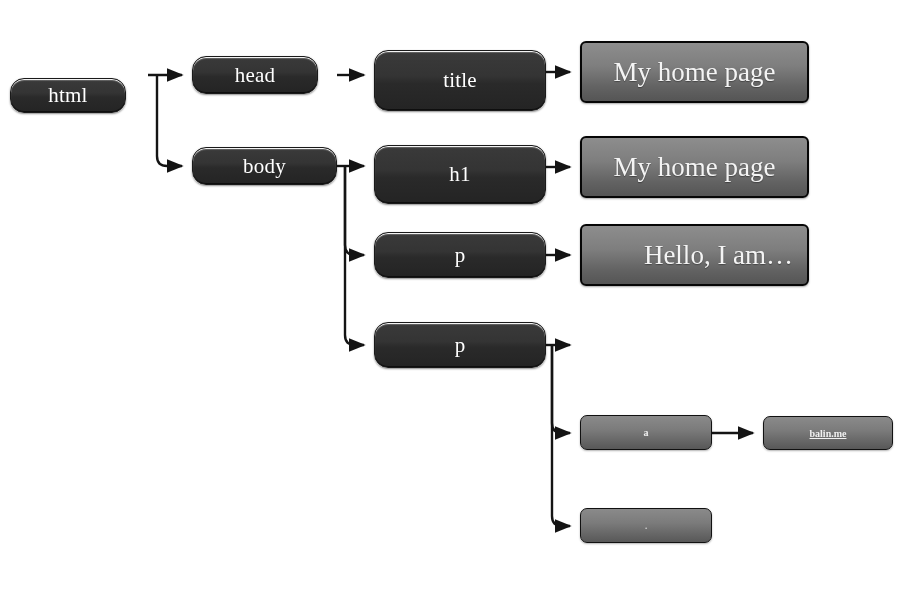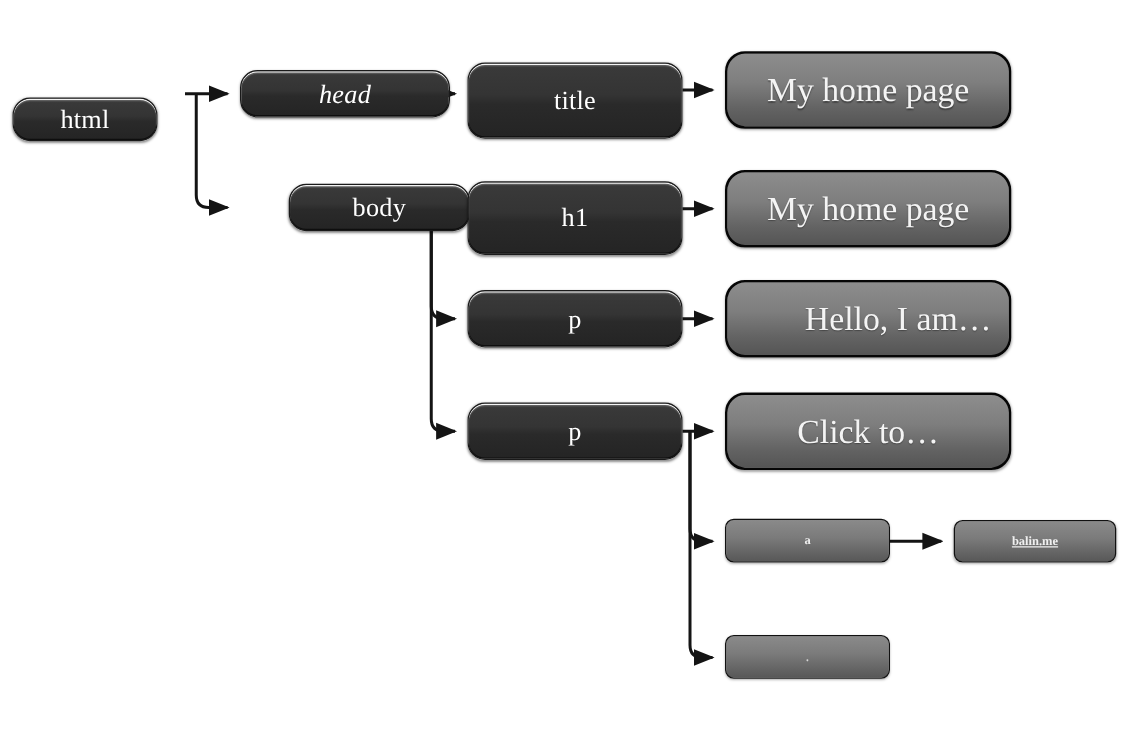--- a/index.html
+++ b/index.html
@@ -48,21 +48,21 @@
       inset 0 1px 0 rgba(255,255,255,0.92),
       inset 0 2px 1px rgba(255,255,255,0.22),
       inset 0 -1px 0 rgba(0,0,0,0.6),
       0 1px 2px rgba(0,0,0,0.45);
     font-size: 21px;
     letter-spacing: 0.2px;
   }
   
   .node.textnode {
     background: linear-gradient(to bottom, #8d8d8d 0%, #7e7e7e 40%, #636363 75%, #555555 100%);
-    border-radius: 16px;
+    border-radius: 6px;
     border: 2px solid #060606;
     box-shadow: 0 1px 2px rgba(0,0,0,0.35);
     font-size: 27px;
     color: #f4f4f4;
     text-shadow: 0 1px 1px rgba(0,0,0,0.35);
   }
   
   .node.small {
     background: linear-gradient(to bottom, #8a8a8a 0%, #7b7b7b 42%, #656565 78%, #585858 100%);
     border-radius: 7px;
@@ -108,25 +108,25 @@
       <path d="M 552 345 L 552 516 Q 552 526 562 526 L 570 526" marker-end="url(#arrow)"></path>
 
       <path d="M 712 433 L 753 433" marker-end="url(#arrow)"></path>
     </g>
   </svg>
 
   <div class="node element" style="left:10px; top:58px; width:116px; height:35px;margin-top:20px;">
     <span>html</span>
   </div>
 
-  <div class="node element" style="left:192px; top:56px; width:168px; height:38px;font-style:italic;">
+  <div class="node element" style="left:192px; top:56px; width:126px; height:38px;">
     <span>head</span>
   </div>
 
-  <div class="node element" style="left:192px; top:147px; width:145px; height:38px;margin-left:39px;">
+  <div class="node element" style="left:192px; top:147px; width:145px; height:38px;">
     <span>body</span>
   </div>
 
   <div class="node element" style="left:374px; top:50px; width:172px; height:61px;">
     <span>title</span>
   </div>
 
   <div class="node element" style="left:374px; top:145px; width:172px; height:59px;">
     <span>h1</span>
   </div>
@@ -144,23 +144,20 @@
   </div>
 
   <div class="node textnode" style="left:580px; top:136px; width:229px; height:62px;">
     <span>My home page</span>
   </div>
 
   <div class="node textnode" style="left:580px; top:224px; width:229px; height:62px;padding-left:48px;">
     <span>Hello, I am…</span>
   </div>
 
-  <div class="node textnode" style="left:580px; top:314px; width:229px; height:62px;">
-    <span>Click to…</span>
-  </div>
 
   <div class="node small" style="left:580px; top:415px; width:132px; height:35px;">
     <span>a</span>
   </div>
 
   <div class="node small" style="left:763px; top:416px; width:130px; height:34px;text-decoration:underline;">
     <span>balin.me</span>
   </div>
 
   <div class="node small tiny-dot" style="left:580px; top:508px; width:132px; height:35px;">

